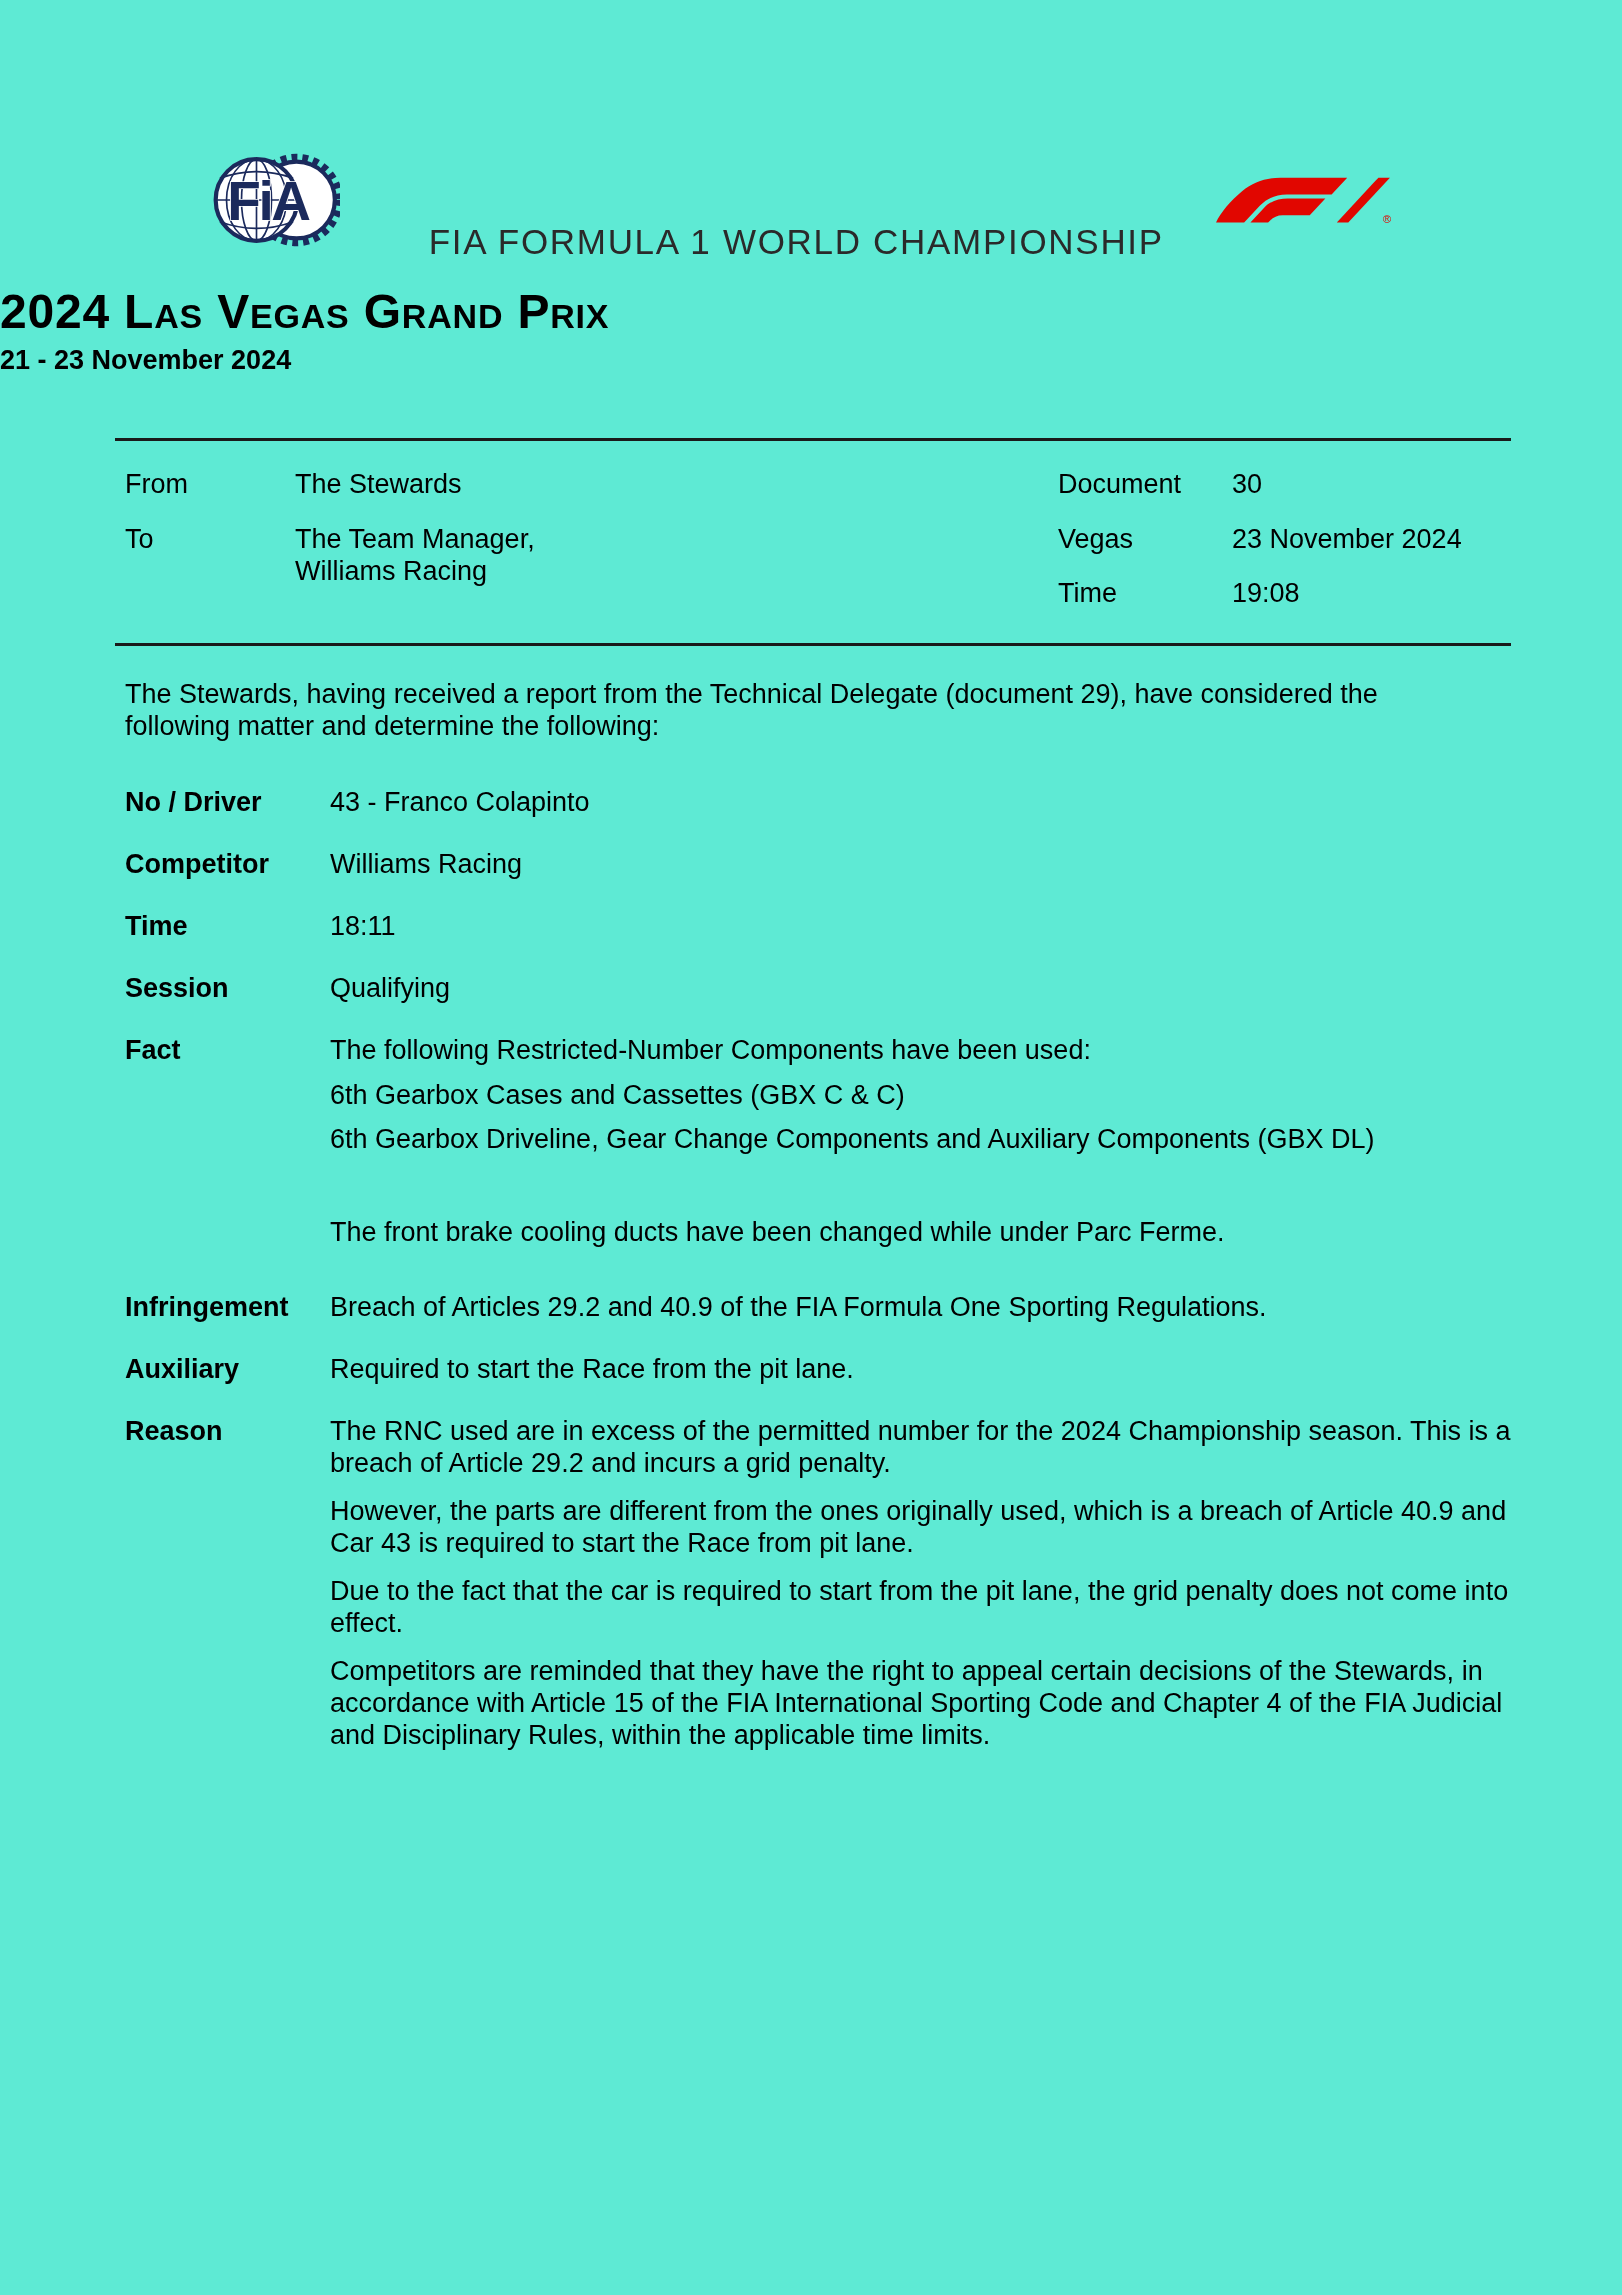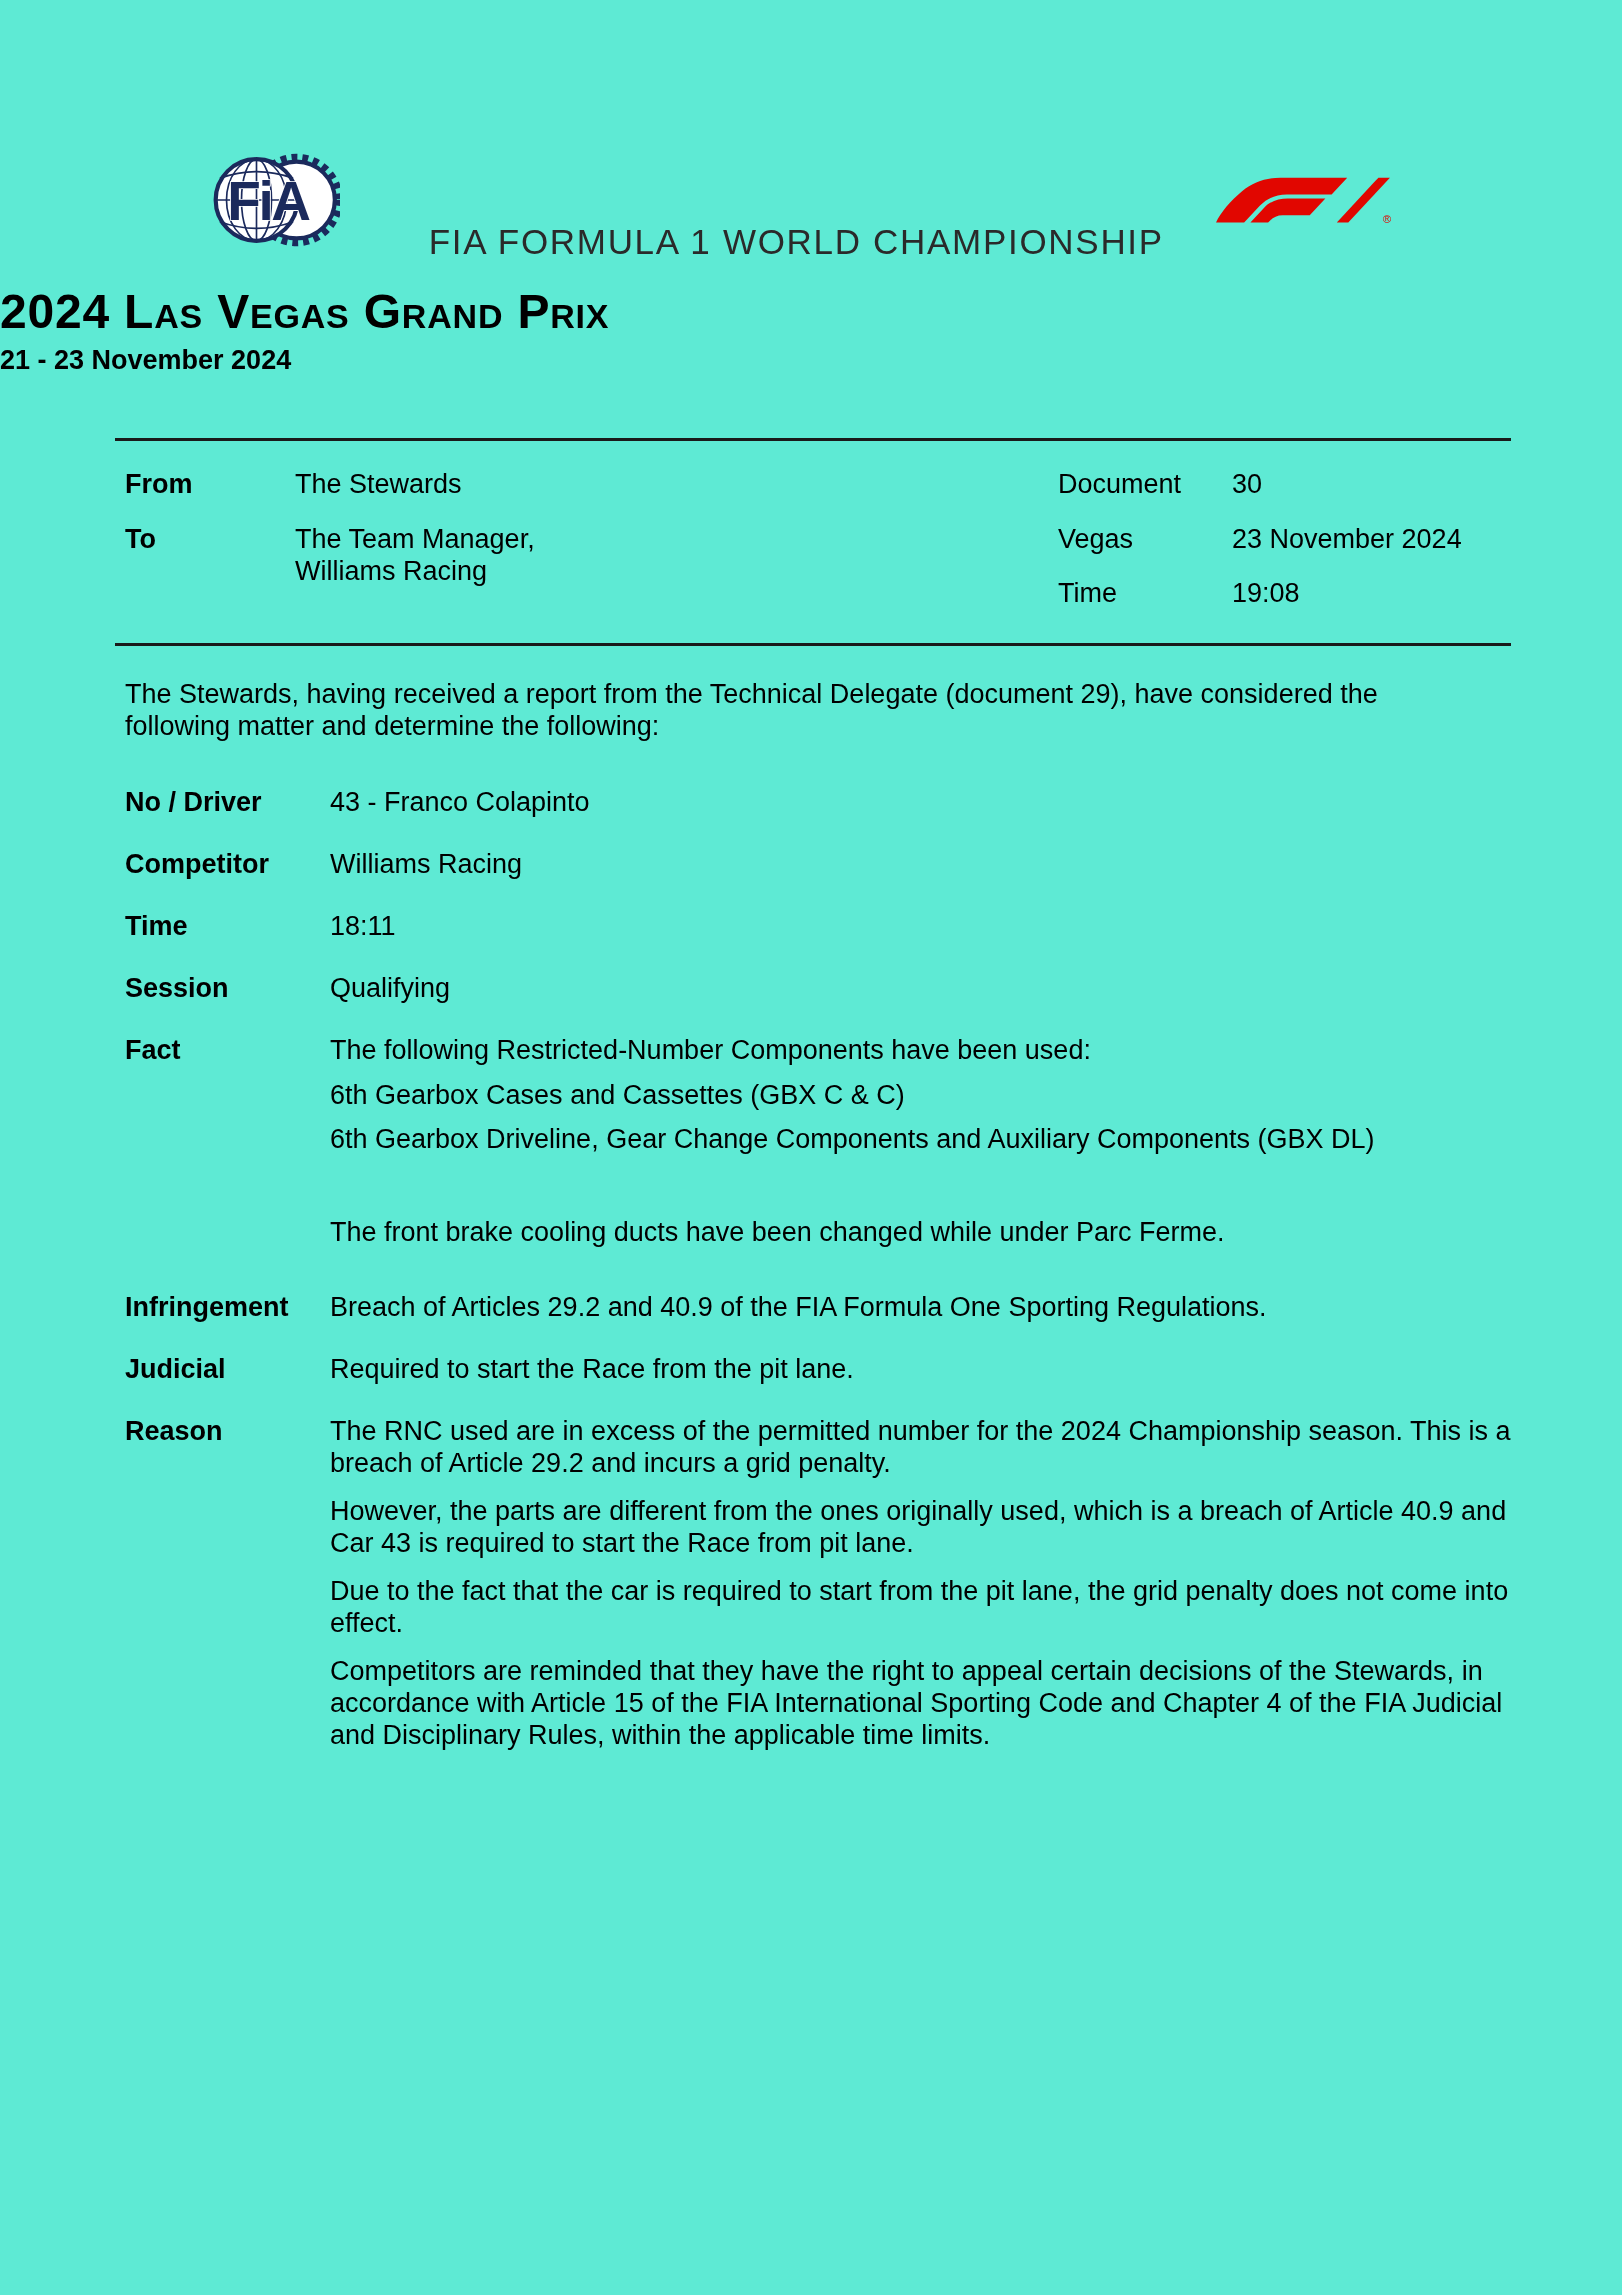--- a/index.html
+++ b/index.html
@@ -38,21 +38,21 @@
   .rule { position:absolute; left:115px; width:1396px; height:2.5px; background:#1a1a1a; }
   .rule1 { top:438px; }
   .rule2 { top:643px; }
 
   
   .meta-left  { position:absolute; left:125px;  top:468px; font-size:27px; line-height:32px; }
   .meta-right { position:absolute; left:1058px; top:468px; font-size:27px; line-height:32px; }
   .meta-row { display:flex; align-items:flex-start; }
   .meta-left  .meta-row { margin-bottom:23.4px; }
   .meta-right .meta-row { margin-bottom:22.5px; }
-  .meta-left  .m-label { width:170px; flex:none; font-weight:bold; }
+  .meta-left  .m-label { width:170px; flex:none; font-weight:normal; }
   .meta-right .m-label { width:174px; flex:none; font-weight:normal; }
 
   
   .content { position:absolute; left:125px; top:678px; width:1388px; font-size:27px; line-height:32px; }
   .intro { width:1265px; margin-bottom:44px; }
   .d-row { display:flex; align-items:flex-start; margin-bottom:30px; }
   .d-row .label { width:205px; flex:none; font-weight:bold; }
   .d-row .value { width:1182px; }
   .value p { margin:0 0 12.5px 0; }
   .value p.gap-before { margin-top:61px; }
@@ -162,21 +162,21 @@
         <p class="gap-before">The front brake cooling ducts have been changed while under Parc Ferme.</p>
       </div>
     </div>
 
     <div class="d-row">
       <div class="label">Infringement</div>
       <div class="value">Breach of Articles 29.2 and 40.9 of the FIA Formula One Sporting Regulations.</div>
     </div>
 
     <div class="d-row">
-      <div class="label">Judicial</div>
+      <div class="label">Auxiliary</div>
       <div class="value">Required to start the Race from the pit lane.</div>
     </div>
 
     <div class="d-row">
       <div class="label">Reason</div>
       <div class="value">
         <p class="rp">The RNC used are in excess of the permitted number for the 2024 Championship season. This is a breach of Article 29.2 and incurs a grid penalty.</p>
         <p class="rp">However, the parts are different from the ones originally used, which is a breach of Article 40.9 and Car 43 is required to start the Race from pit lane.</p>
         <p class="rp">Due to the fact that the car is required to start from the pit lane, the grid penalty does not come into effect.</p>
         <p class="rp">Competitors are reminded that they have the right to appeal certain decisions of the Stewards, in accordance with Article 15 of the FIA International Sporting Code and Chapter 4 of the FIA Judicial and Disciplinary Rules, within the applicable time limits.</p>

